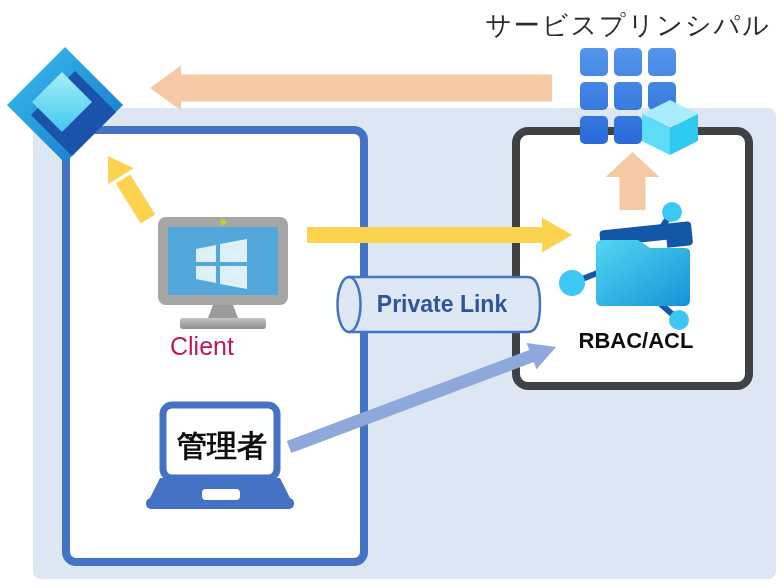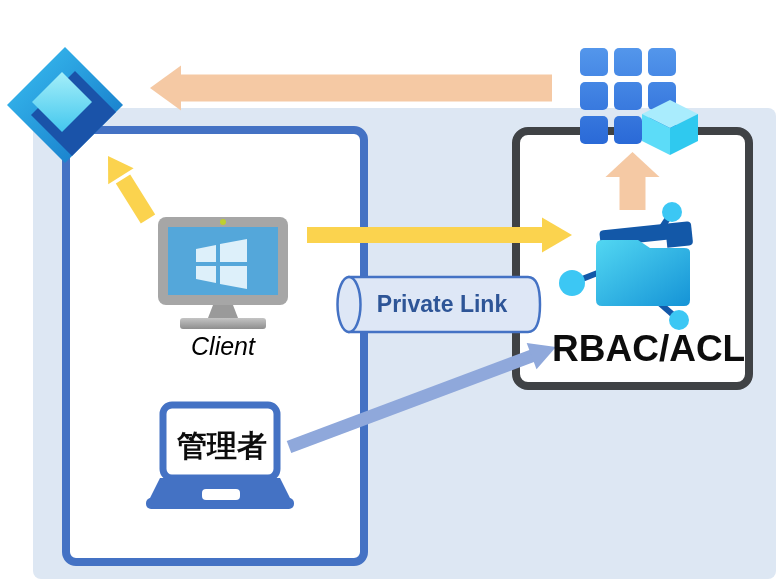--- a/index.html
+++ b/index.html
@@ -23,28 +23,28 @@
     left:512px;top:127px;width:241px;height:263px;
     background:#ffffff;border:8px solid #3F4245;border-radius:16px;
     box-sizing:border-box;
   }
   
   .lbl{white-space:nowrap;color:#1a1a1a;}
   #sp-label{left:478px;top:8px;width:300px;text-align:center;
     font-size:26px;font-weight:400;color:#2b2b2b;letter-spacing:2px;}
   #entra-join-label{left:64px;top:180px;width:170px;
     font-size:27px;font-weight:700;color:#0d0d0d;}
-  #client-label{left:170px;top:332px;width:106px;text-align:center;
-    font-size:25px;font-weight:400;color:#000000;font-style:italic;}
+  #client-label{left:170px;top:332px;width:106px;text-align:left;
+    font-size:25px;font-weight:400;color:#be185d;}
   #admin-label{left:166px;top:426px;width:112px;text-align:center;
     font-size:30px;font-weight:600;color:#0d0d0d;}
   #private-link-label{left:356px;top:291px;width:172px;text-align:center;
     font-size:23px;font-weight:700;color:#2E5597;}
   #rbac-label{left:552px;top:328px;width:168px;text-align:center;
-    font-size:37px;font-weight:700;color:#0d0d0d;}
+    font-size:22px;font-weight:700;color:#0d0d0d;}
   svg{display:block;}
 </style>
 </head>
 <body>
 
 <div id="canvas">
 
   <div class="abs" id="region"></div>
 
   <div class="abs" id="client-box"></div>
@@ -170,18 +170,19 @@
   </svg>
 
   <svg class="abs" style="left:142px;top:401px;" width="156" height="116">
     <rect x="21" y="4" width="114" height="73" rx="9" fill="#ffffff" stroke="#4472C4" stroke-width="7"></rect>
     <polygon points="18,77 138,77 150,101 6,101" fill="#4472C4"></polygon>
     <rect x="4" y="97" width="148" height="11" rx="5" fill="#4472C4"></rect>
     <rect x="60" y="88" width="38" height="11" rx="4" fill="#ffffff"></rect>
     <rect x="68" y="108" width="26" height="3.5" rx="1.5" fill="#ffffff"></rect>
   </svg>
 
+  <div class="abs lbl" id="sp-label">サービスプリンシパル</div>
   <div class="abs lbl" id="client-label">Client</div>
   <div class="abs lbl" id="admin-label">管理者</div>
   <div class="abs lbl" id="private-link-label">Private Link</div>
   <div class="abs lbl" id="rbac-label">RBAC/ACL</div>
 
 </div>
 
 </body></html>

